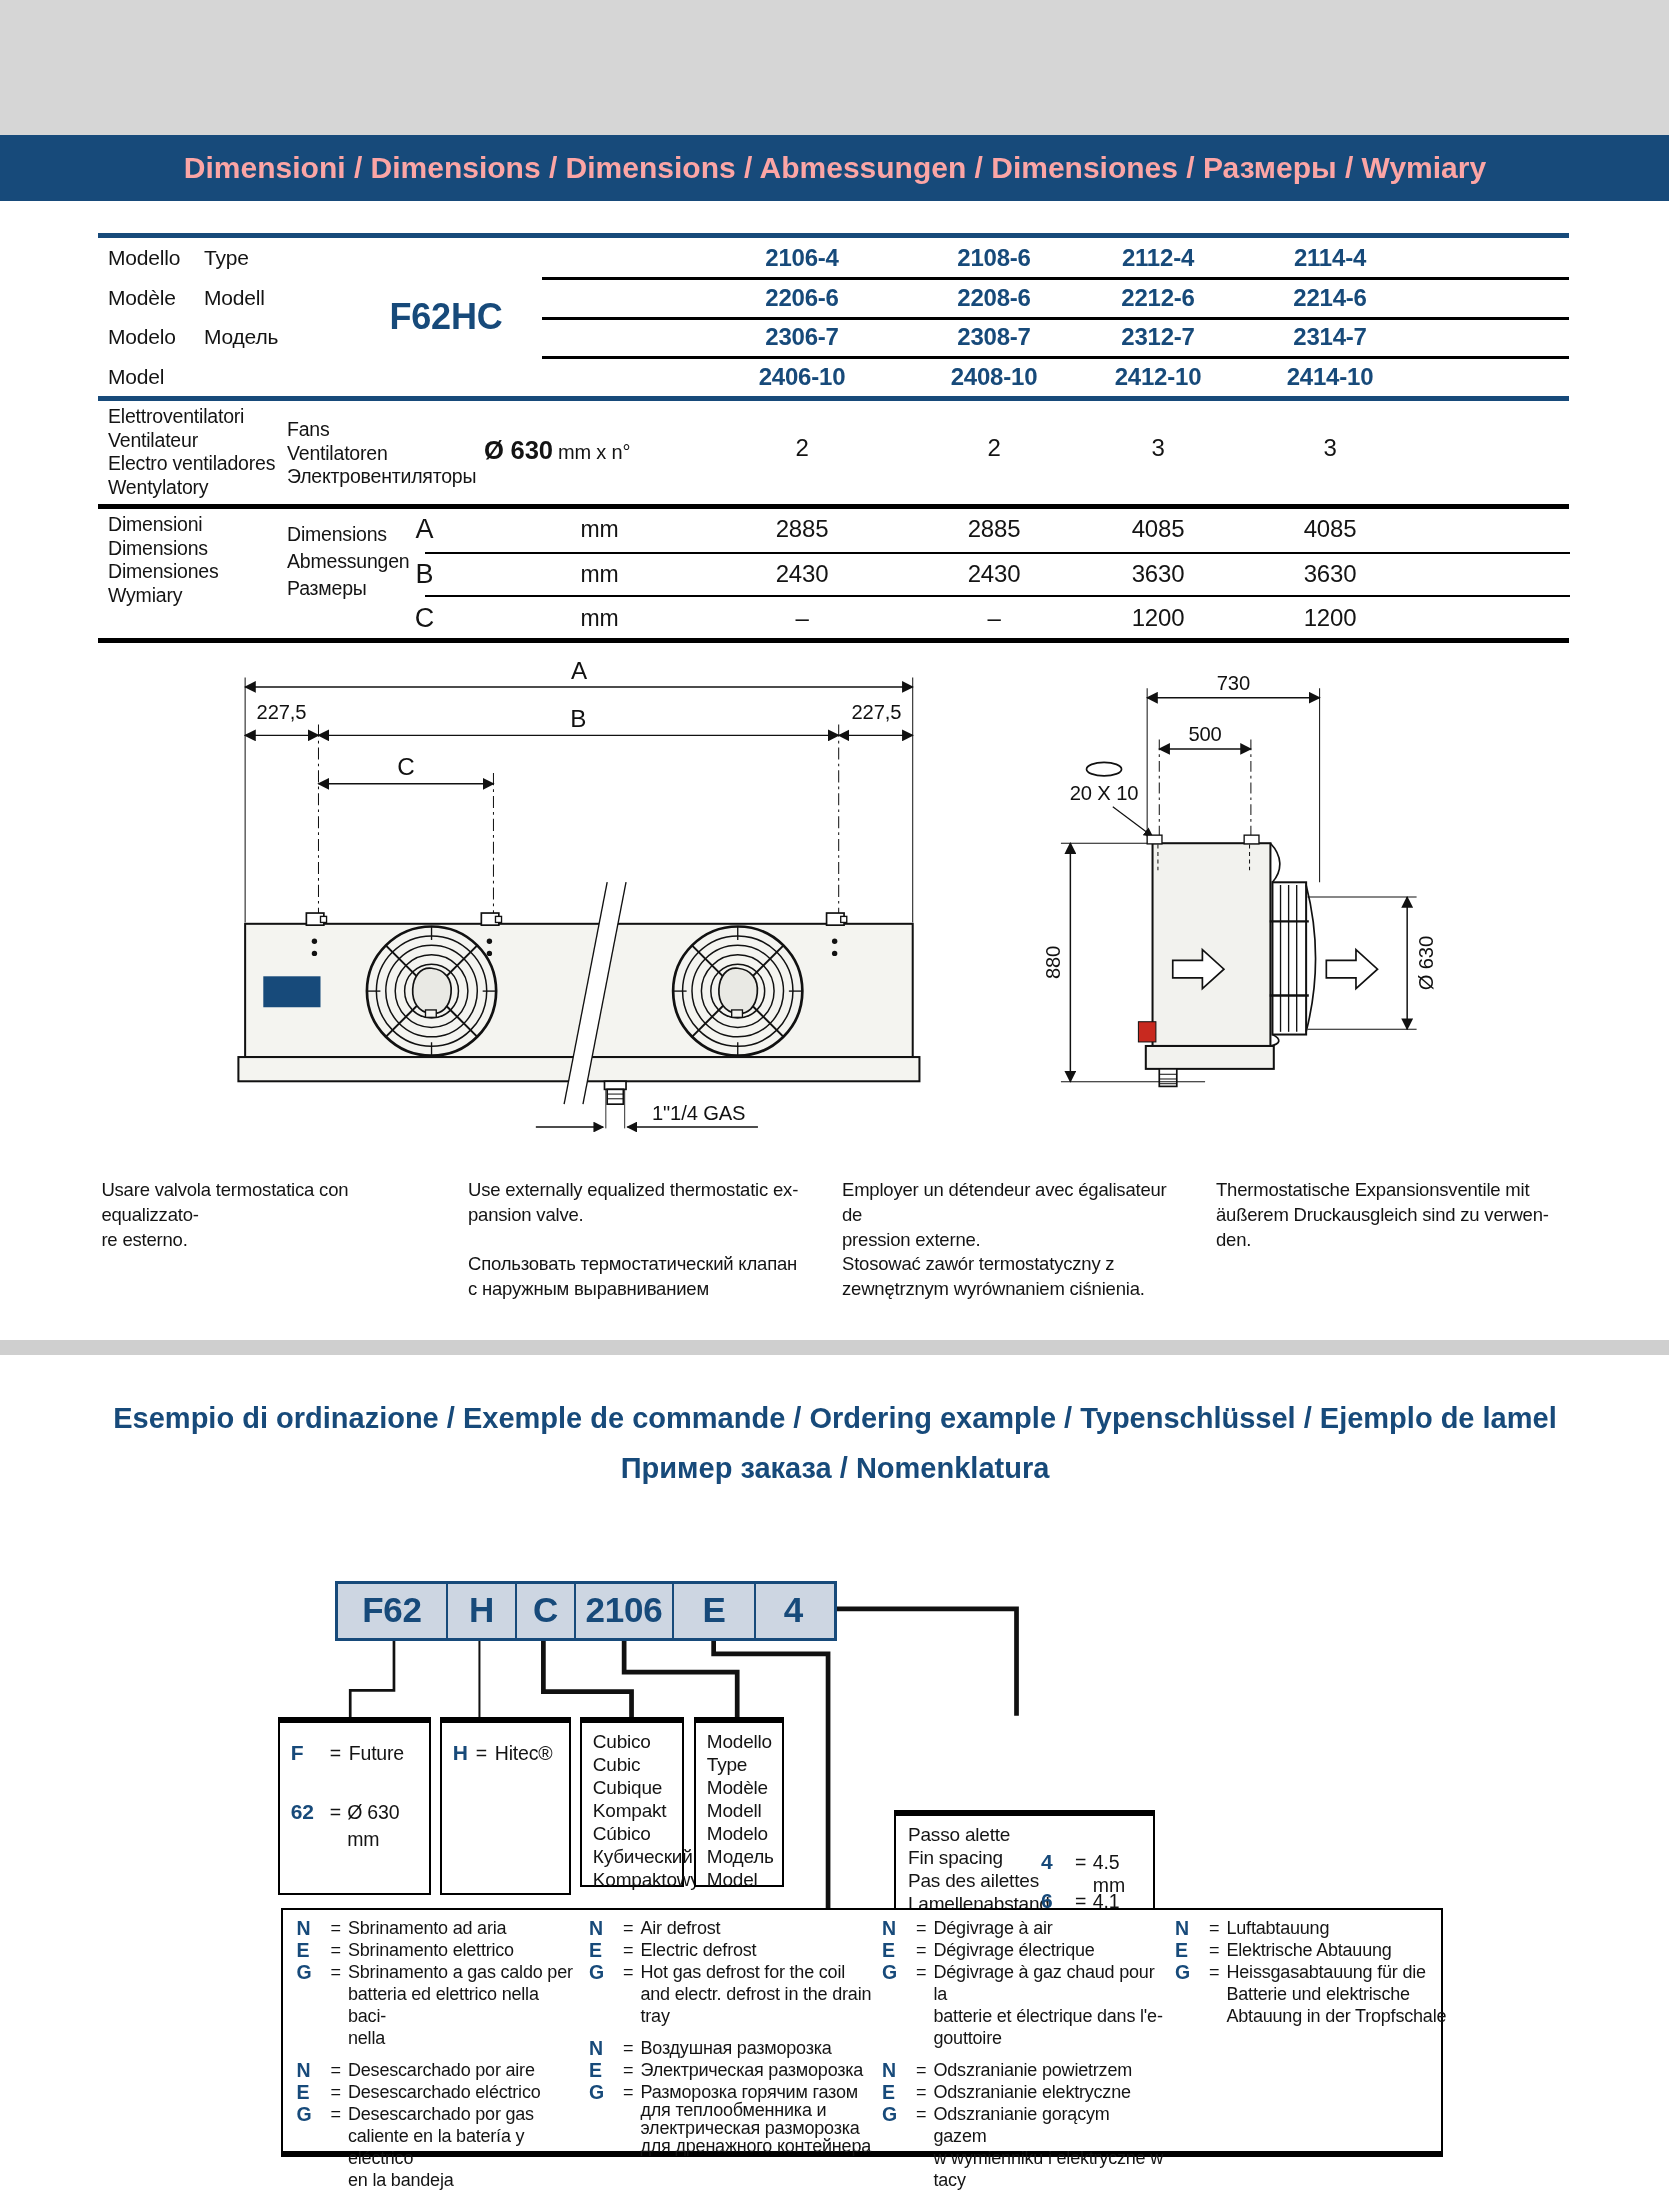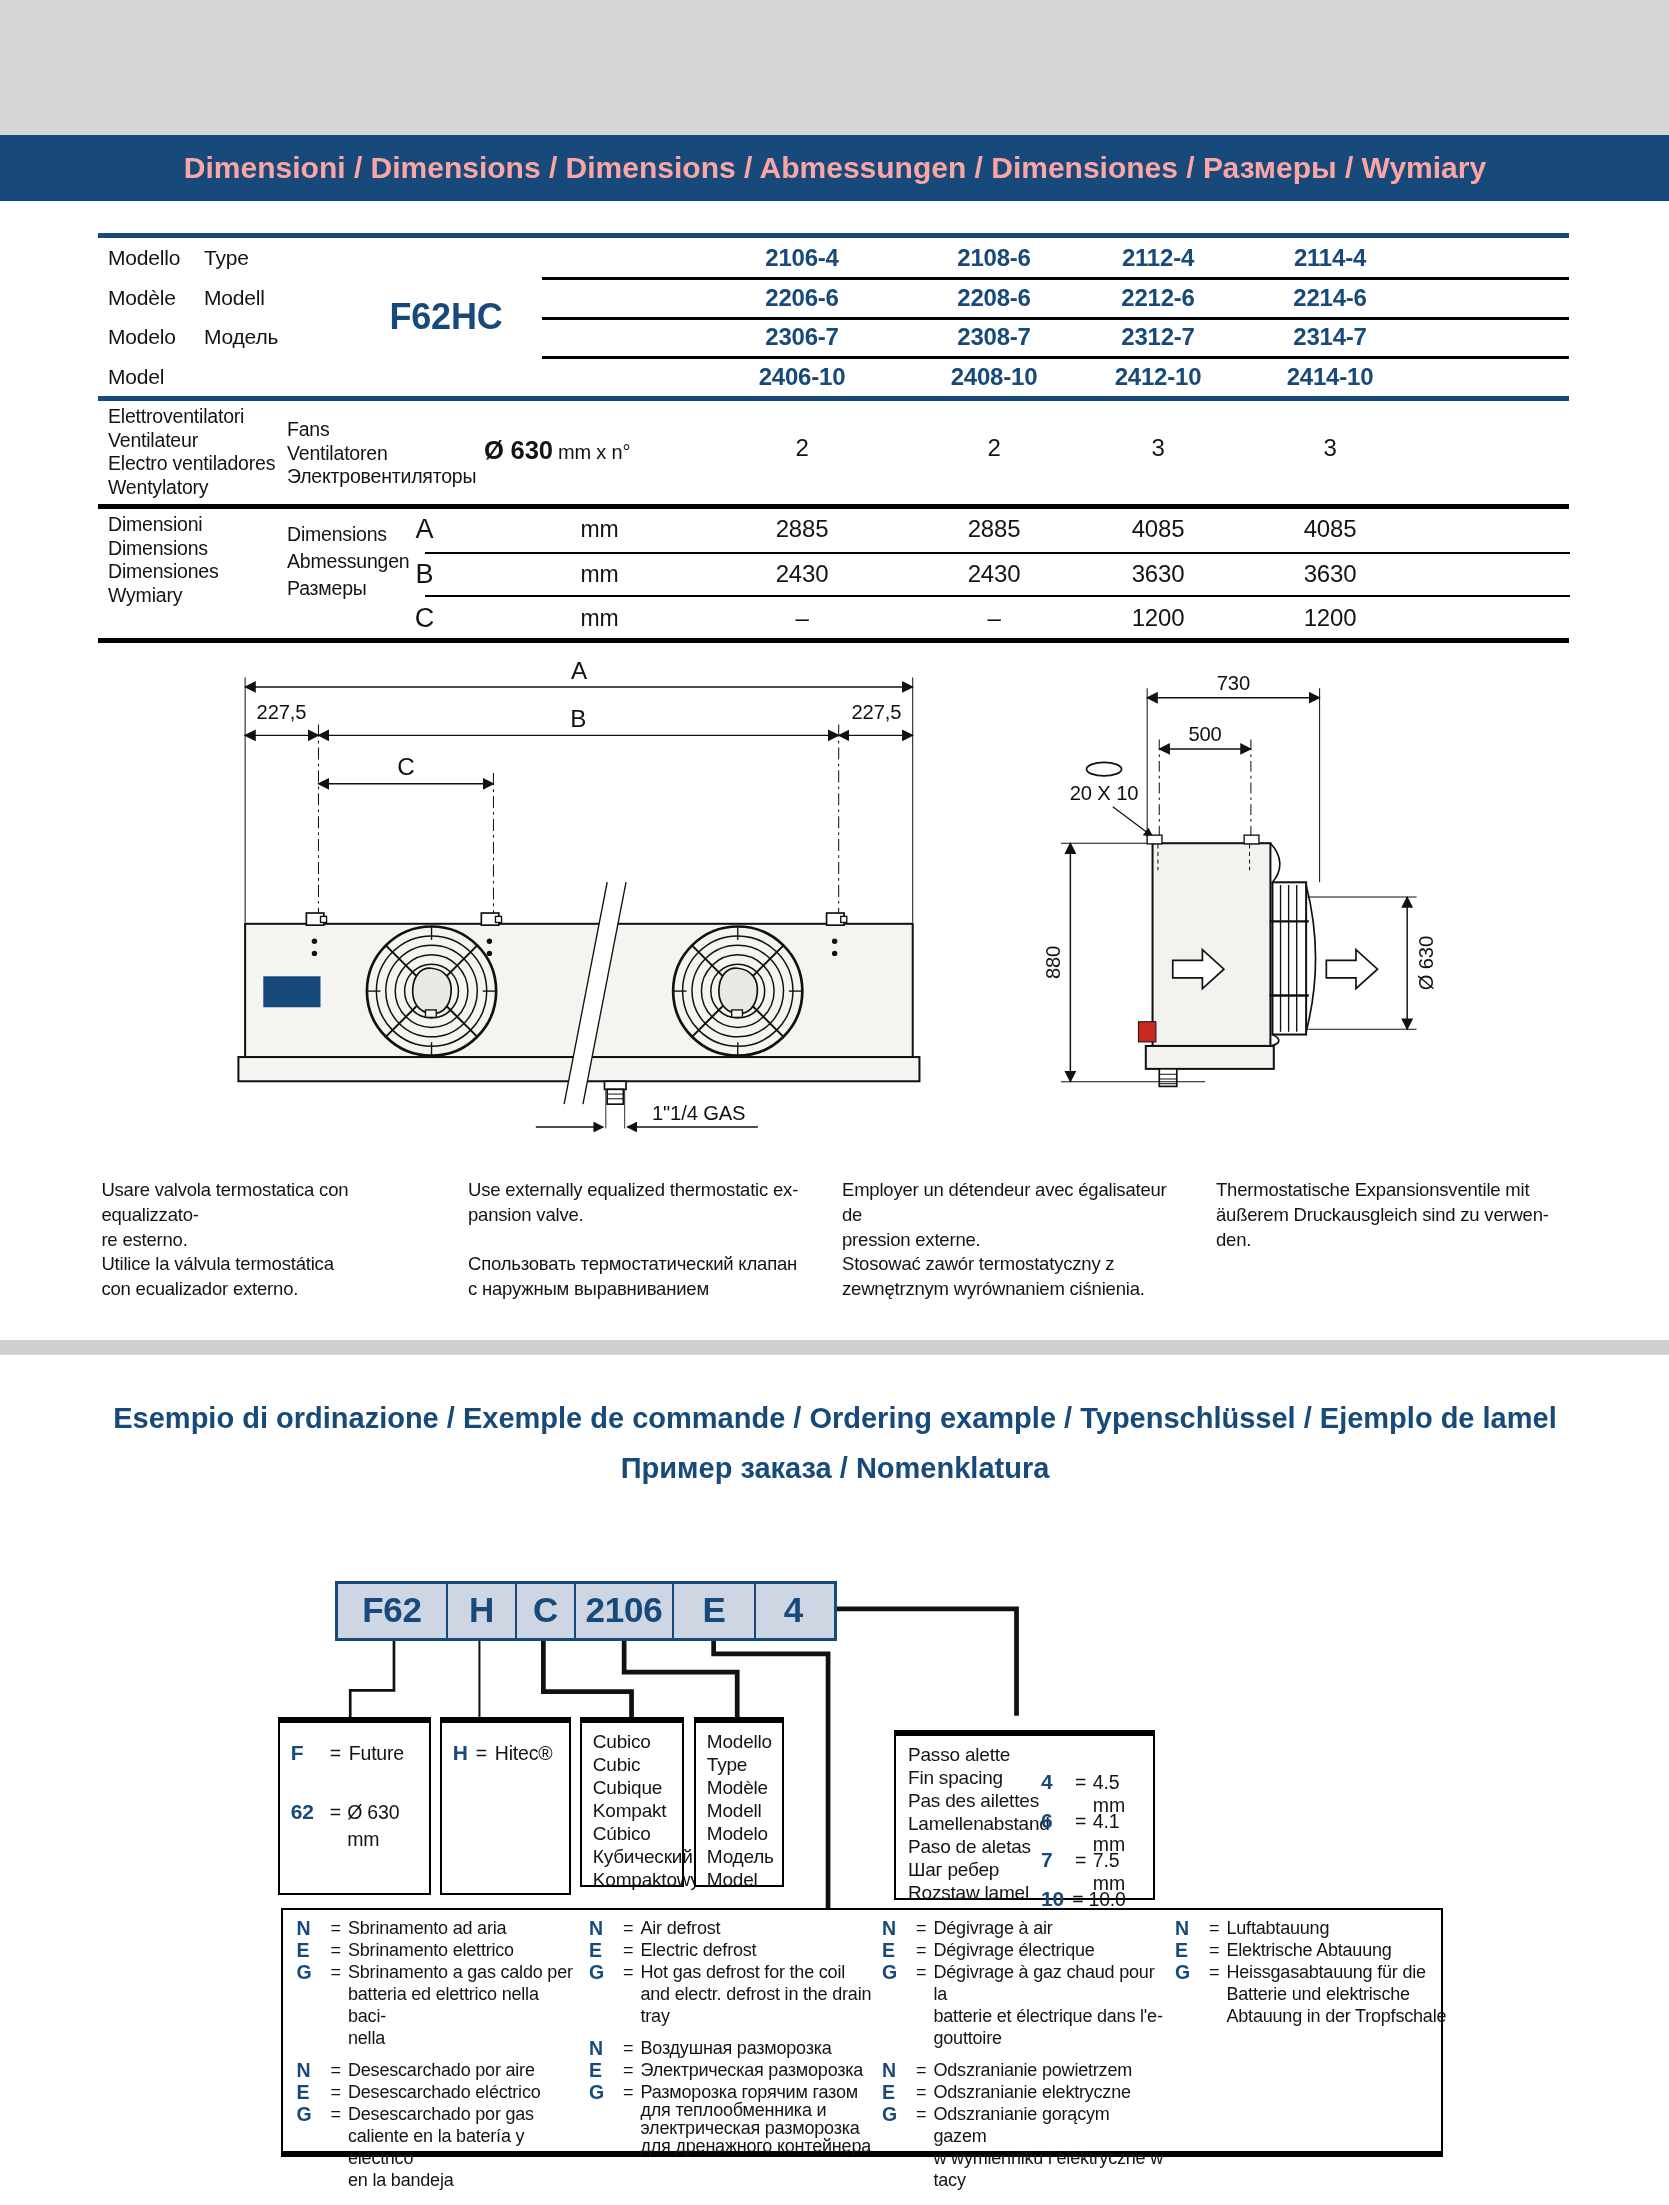--- a/index.html
+++ b/index.html
@@ -313,22 +313,20 @@
   <div class="vnotes">
     <div class="vcol nx0 np1">Usare valvola termostatica con equalizzato-
 re esterno.</div>
     <div class="vcol nx1 np1">Use externally equalized thermostatic ex-
 pansion valve.</div>
     <div class="vcol nx2 np1">Employer un détendeur avec égalisateur de
 pression externe.</div>
     <div class="vcol nx3 np1">Thermostatische Expansionsventile mit
 äußerem Druckausgleich sind zu verwen-
 den.</div>
-    <div class="vcol nx0 np2">Utilice la válvula termostática
-con ecualizador externo.</div>
     <div class="vcol nx1 np2">Спользовать термостатический клапан
 с наружным выравниванием</div>
     <div class="vcol nx2 np2">Stosować zawór termostatyczny z
 zewnętrznym wyrównaniem ciśnienia.</div>
   </div>
 
   <div class="sep-band"></div>
 
   <div class="ohead" style="top:1402px">Esempio di ordinazione / Exemple de commande / Ordering example / Typenschlüssel / Ejemplo de lamel</div>
   <div class="ohead" style="top:1452px">Пример заказа / Nomenklatura</div>
@@ -389,21 +387,21 @@
       <div>Modello</div>
       <div>Type</div>
       <div>Modèle</div>
       <div>Modell</div>
       <div>Modelo</div>
       <div>Модель</div>
       <div>Model</div>
     </div>
   </div>
 
-  <div class="lbox" style="left:894px;top:1730px;width:261px;height:170px">
+  <div class="lbox" style="left:894px;top:1810px;width:261px;height:170px">
     <div class="finlabels">
       <div>Passo alette</div>
       <div>Fin spacing</div>
       <div>Pas des ailettes</div>
       <div>Lamellenabstand</div>
       <div>Paso de aletas</div>
       <div>Шаг ребер</div>
       <div>Rozstaw lamel</div>
     </div>
     <div class="finvals">

